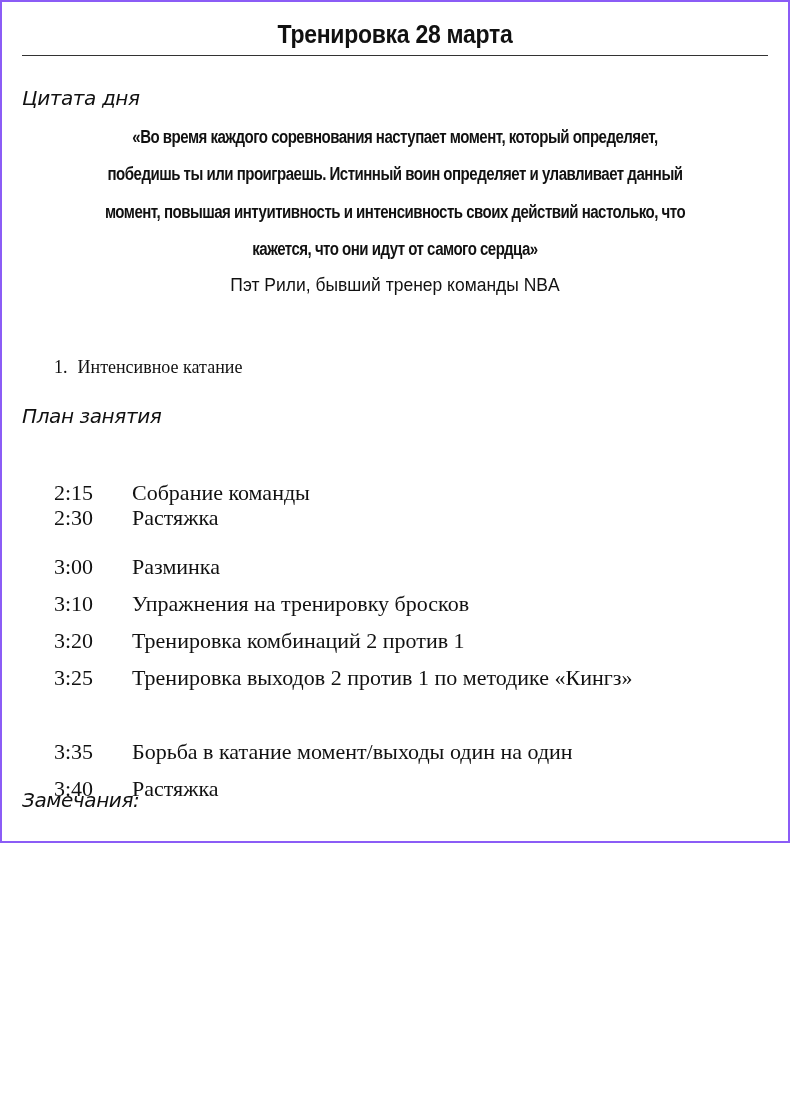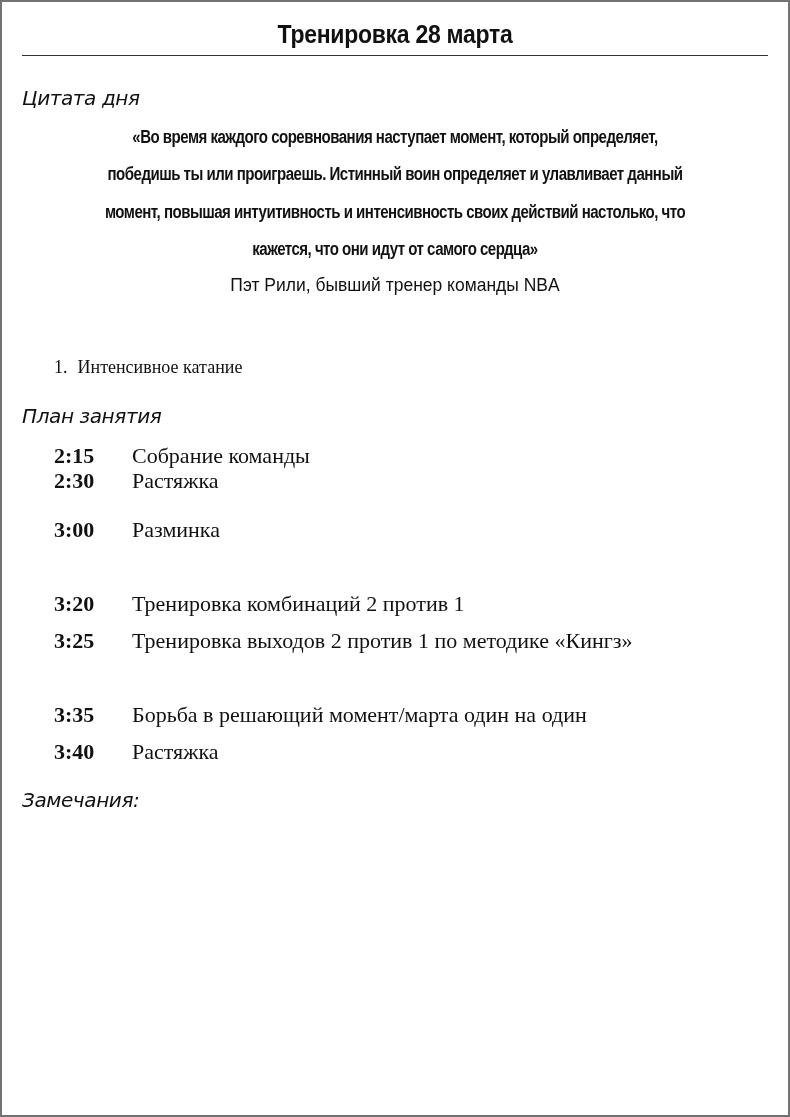--- a/index.html
+++ b/index.html
@@ -9,22 +9,22 @@
     }
     body {
       width: 790px;
       height: 1117px;
       overflow: hidden;
     }
     .page {
       position: relative;
       box-sizing: border-box;
       width: 790px;
-      height: 1117px;
-      border: 2px solid #737373;
+      height: 843px;
+      border: 2px solid #8b5cf6;
       background: #ffffff;
       color: #111111;
     }
     .title {
       position: absolute;
       left: 0; right: 0;
       top: 18px;
       text-align: center;
       font-family: "Liberation Sans", sans-serif;
       font-weight: bold;
@@ -78,21 +78,22 @@
     .plan-row {
       position: absolute;
       left: 52px;
       font-family: "Liberation Serif", serif;
       font-size: 22px;
       white-space: nowrap;
     }
     .plan-row .time {
       display: inline-block;
       width: 78px;
-      font-weight: bold;
+      font-weight: normal;
+      margin-top: 37px;
     }
   </style>
 </head>
 <body>
 
 <div class="page">
 
   <div class="title">Тренировка 28 марта</div>
   <div class="title-rule"></div>
 
@@ -111,28 +112,31 @@
 
   <div class="plan-row" style="top:441px;">
     <span class="time">2:15</span><span>Собрание команды</span>
   </div>
   <div class="plan-row" style="top:466px;">
     <span class="time">2:30</span><span>Растяжка</span>
   </div>
   <div class="plan-row" style="top:515px;">
     <span class="time">3:00</span><span>Разминка</span>
   </div>
+  <div class="plan-row" style="top:552px;">
+    <span class="time">3:10</span><span>Упражнения на тренировку бросков</span>
+  </div>
   <div class="plan-row" style="top:589px;">
     <span class="time">3:20</span><span>Тренировка комбинаций 2 против 1</span>
   </div>
   <div class="plan-row" style="top:626px;">
     <span class="time">3:25</span><span>Тренировка выходов 2 против 1 по методике «Кингз»</span>
   </div>
   <div class="plan-row" style="top:700px;">
-    <span class="time">3:35</span><span>Борьба в решающий момент/марта один на один</span>
+    <span class="time">3:35</span><span>Борьба в катание момент/выходы один на один</span>
   </div>
   <div class="plan-row" style="top:737px;">
     <span class="time">3:40</span><span>Растяжка</span>
   </div>
 
   <div class="h2" style="top:786px;">Замечания:</div>
 
 </div>
 
 </body></html>

